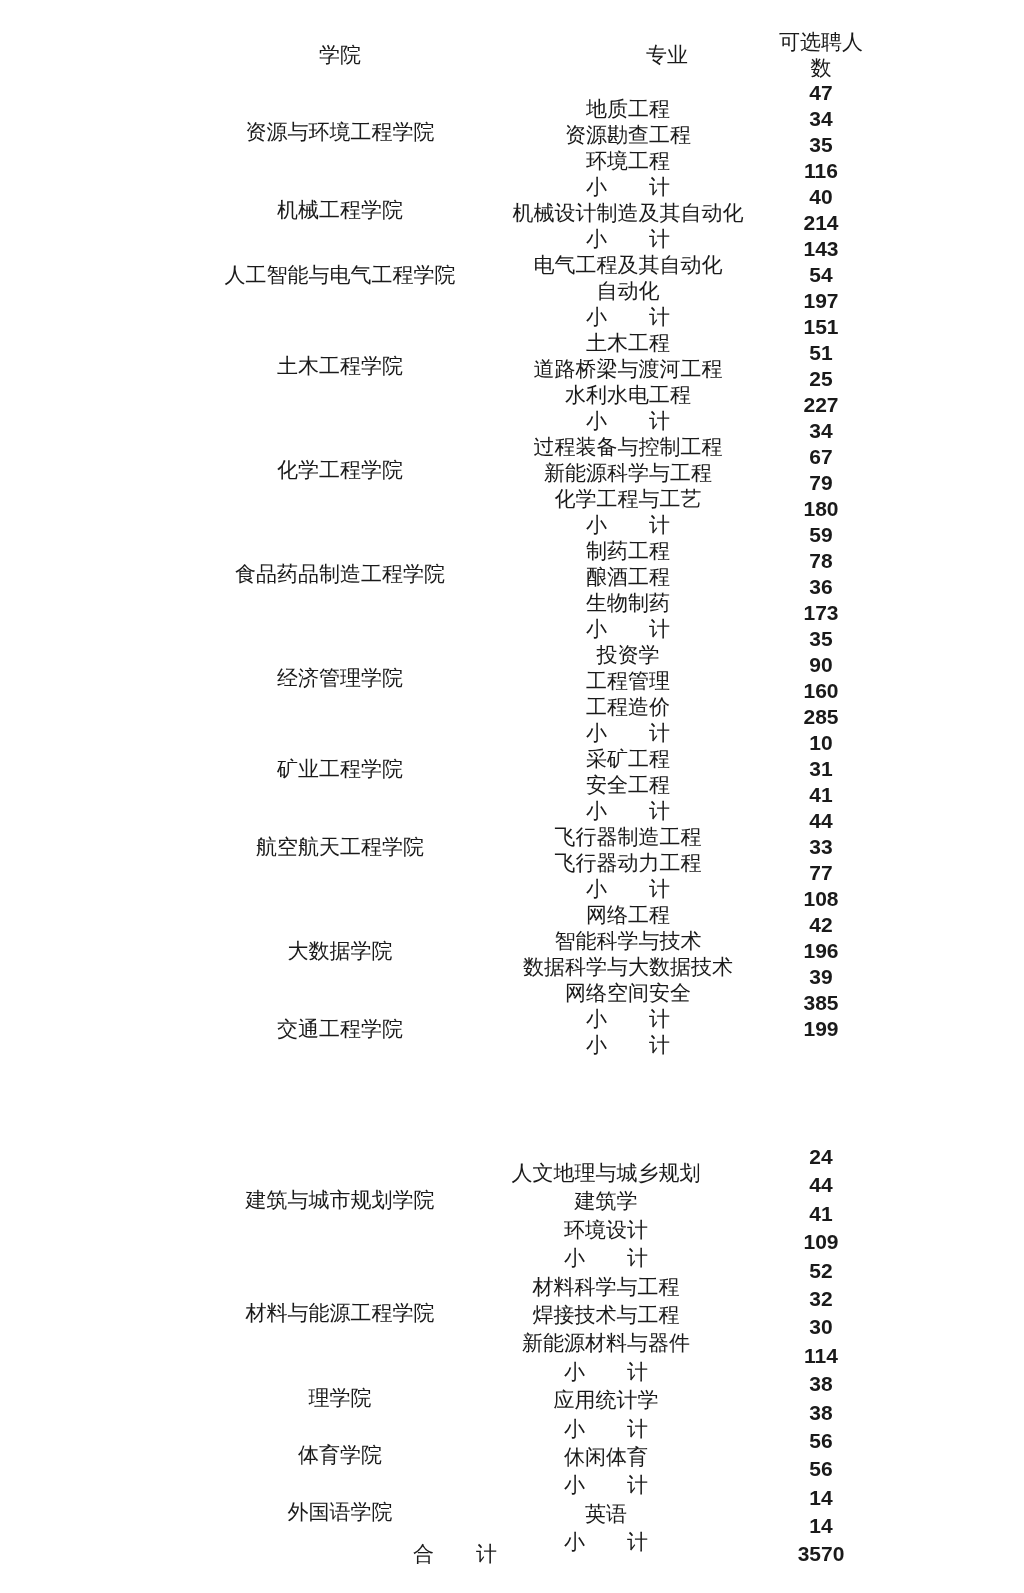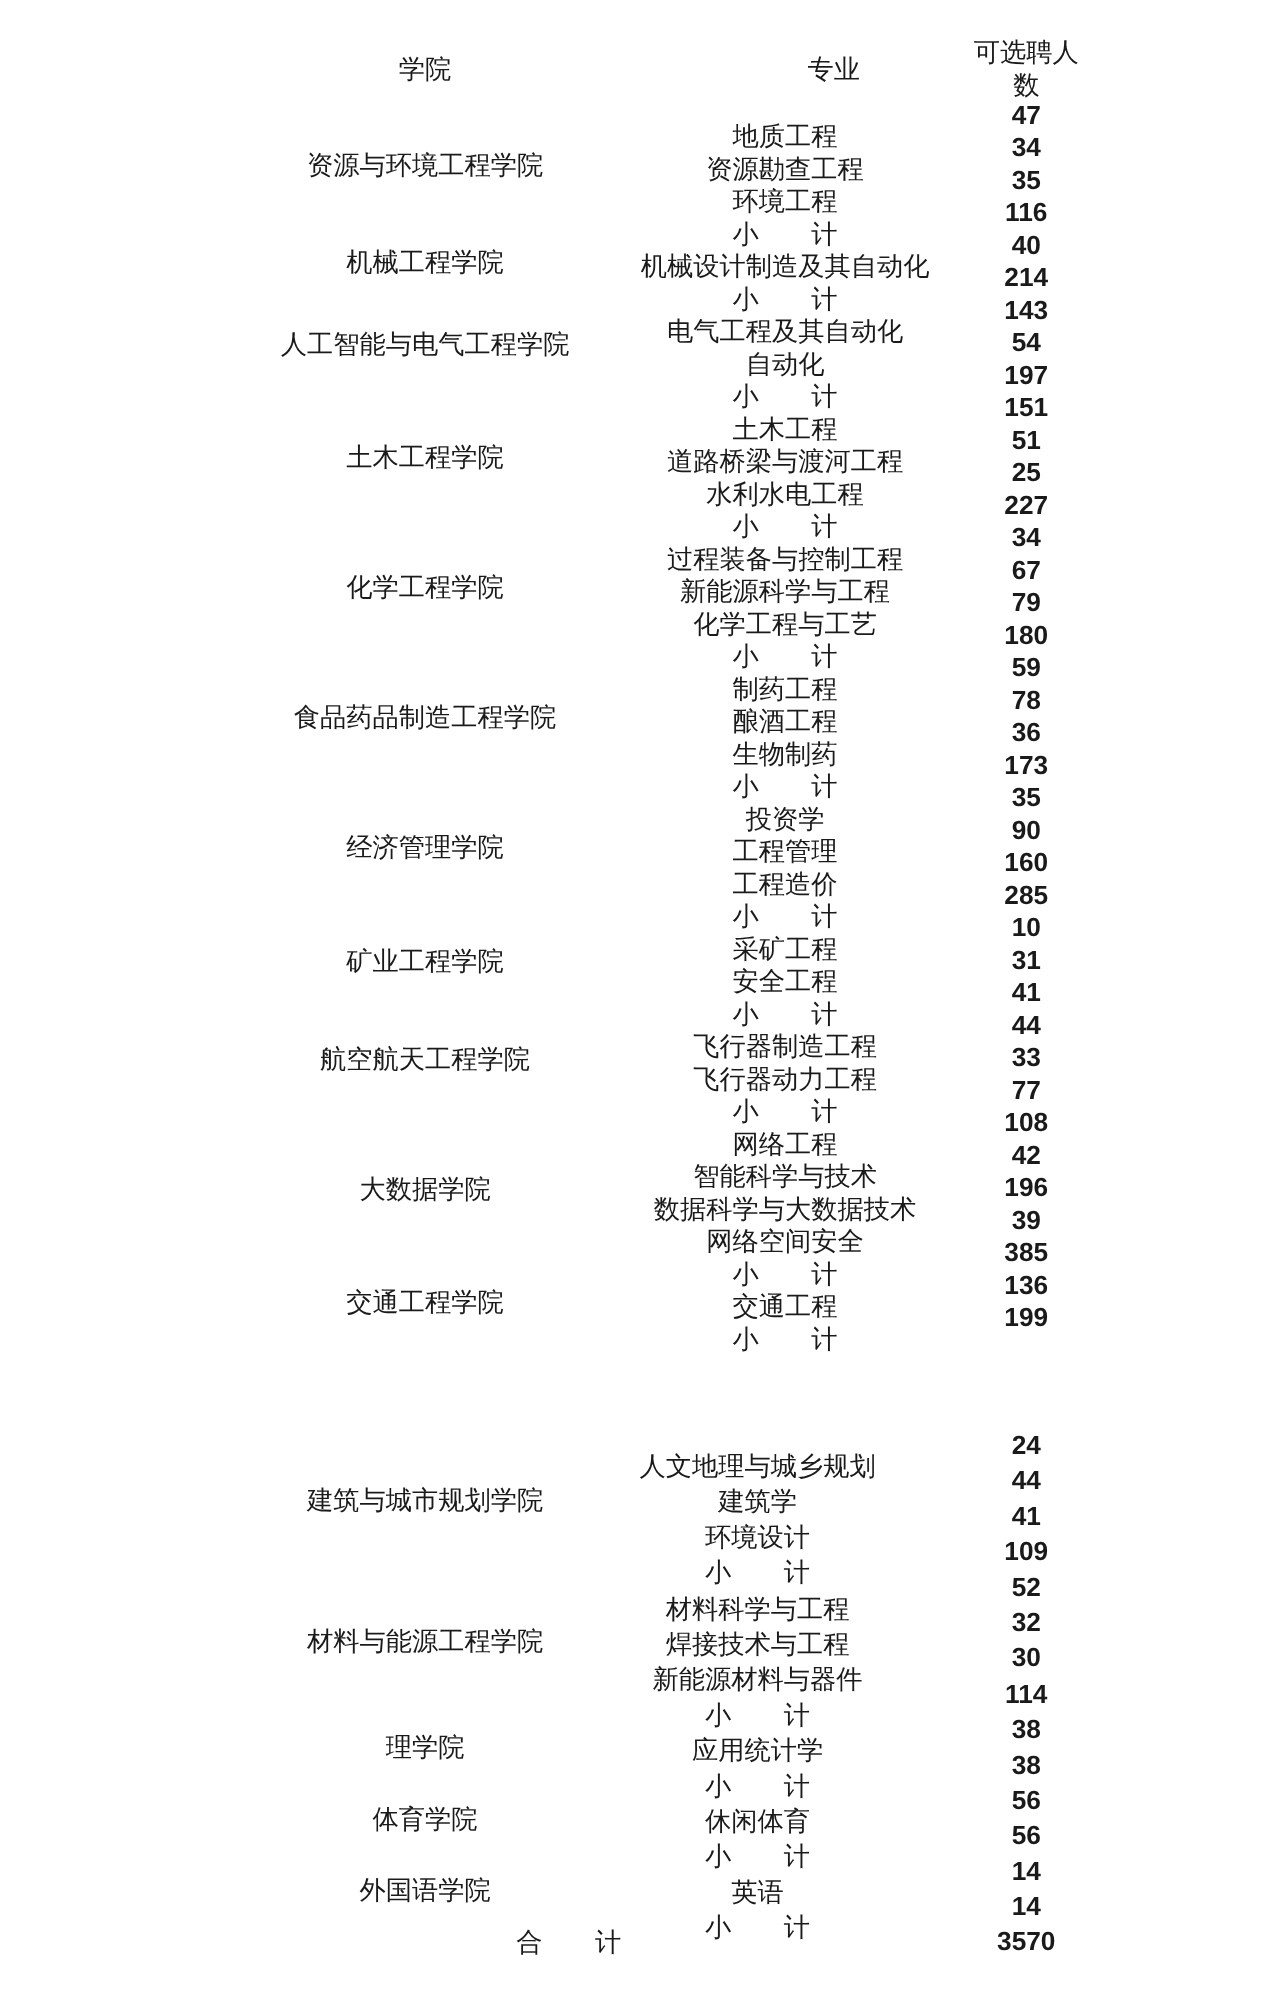--- a/index.html
+++ b/index.html
@@ -205,24 +205,20 @@
           <span class="count">39</span>
         </div>
         <div class="row">
           <span class="major">小　　计</span>
           <span class="count">385</span>
         </div>
       </div>
       <div class="group">
         <div class="college">交通工程学院</div>
         <div class="row">
-          <span class="major">交通工程</span>
-          <span class="count">136</span>
-        </div>
-        <div class="row">
           <span class="major">小　　计</span>
           <span class="count">199</span>
         </div>
       </div>
     </div>
 
   <div class="part part2">
     <div class="group">
         <div class="college">建筑与城市规划学院</div>
         <div class="row">

